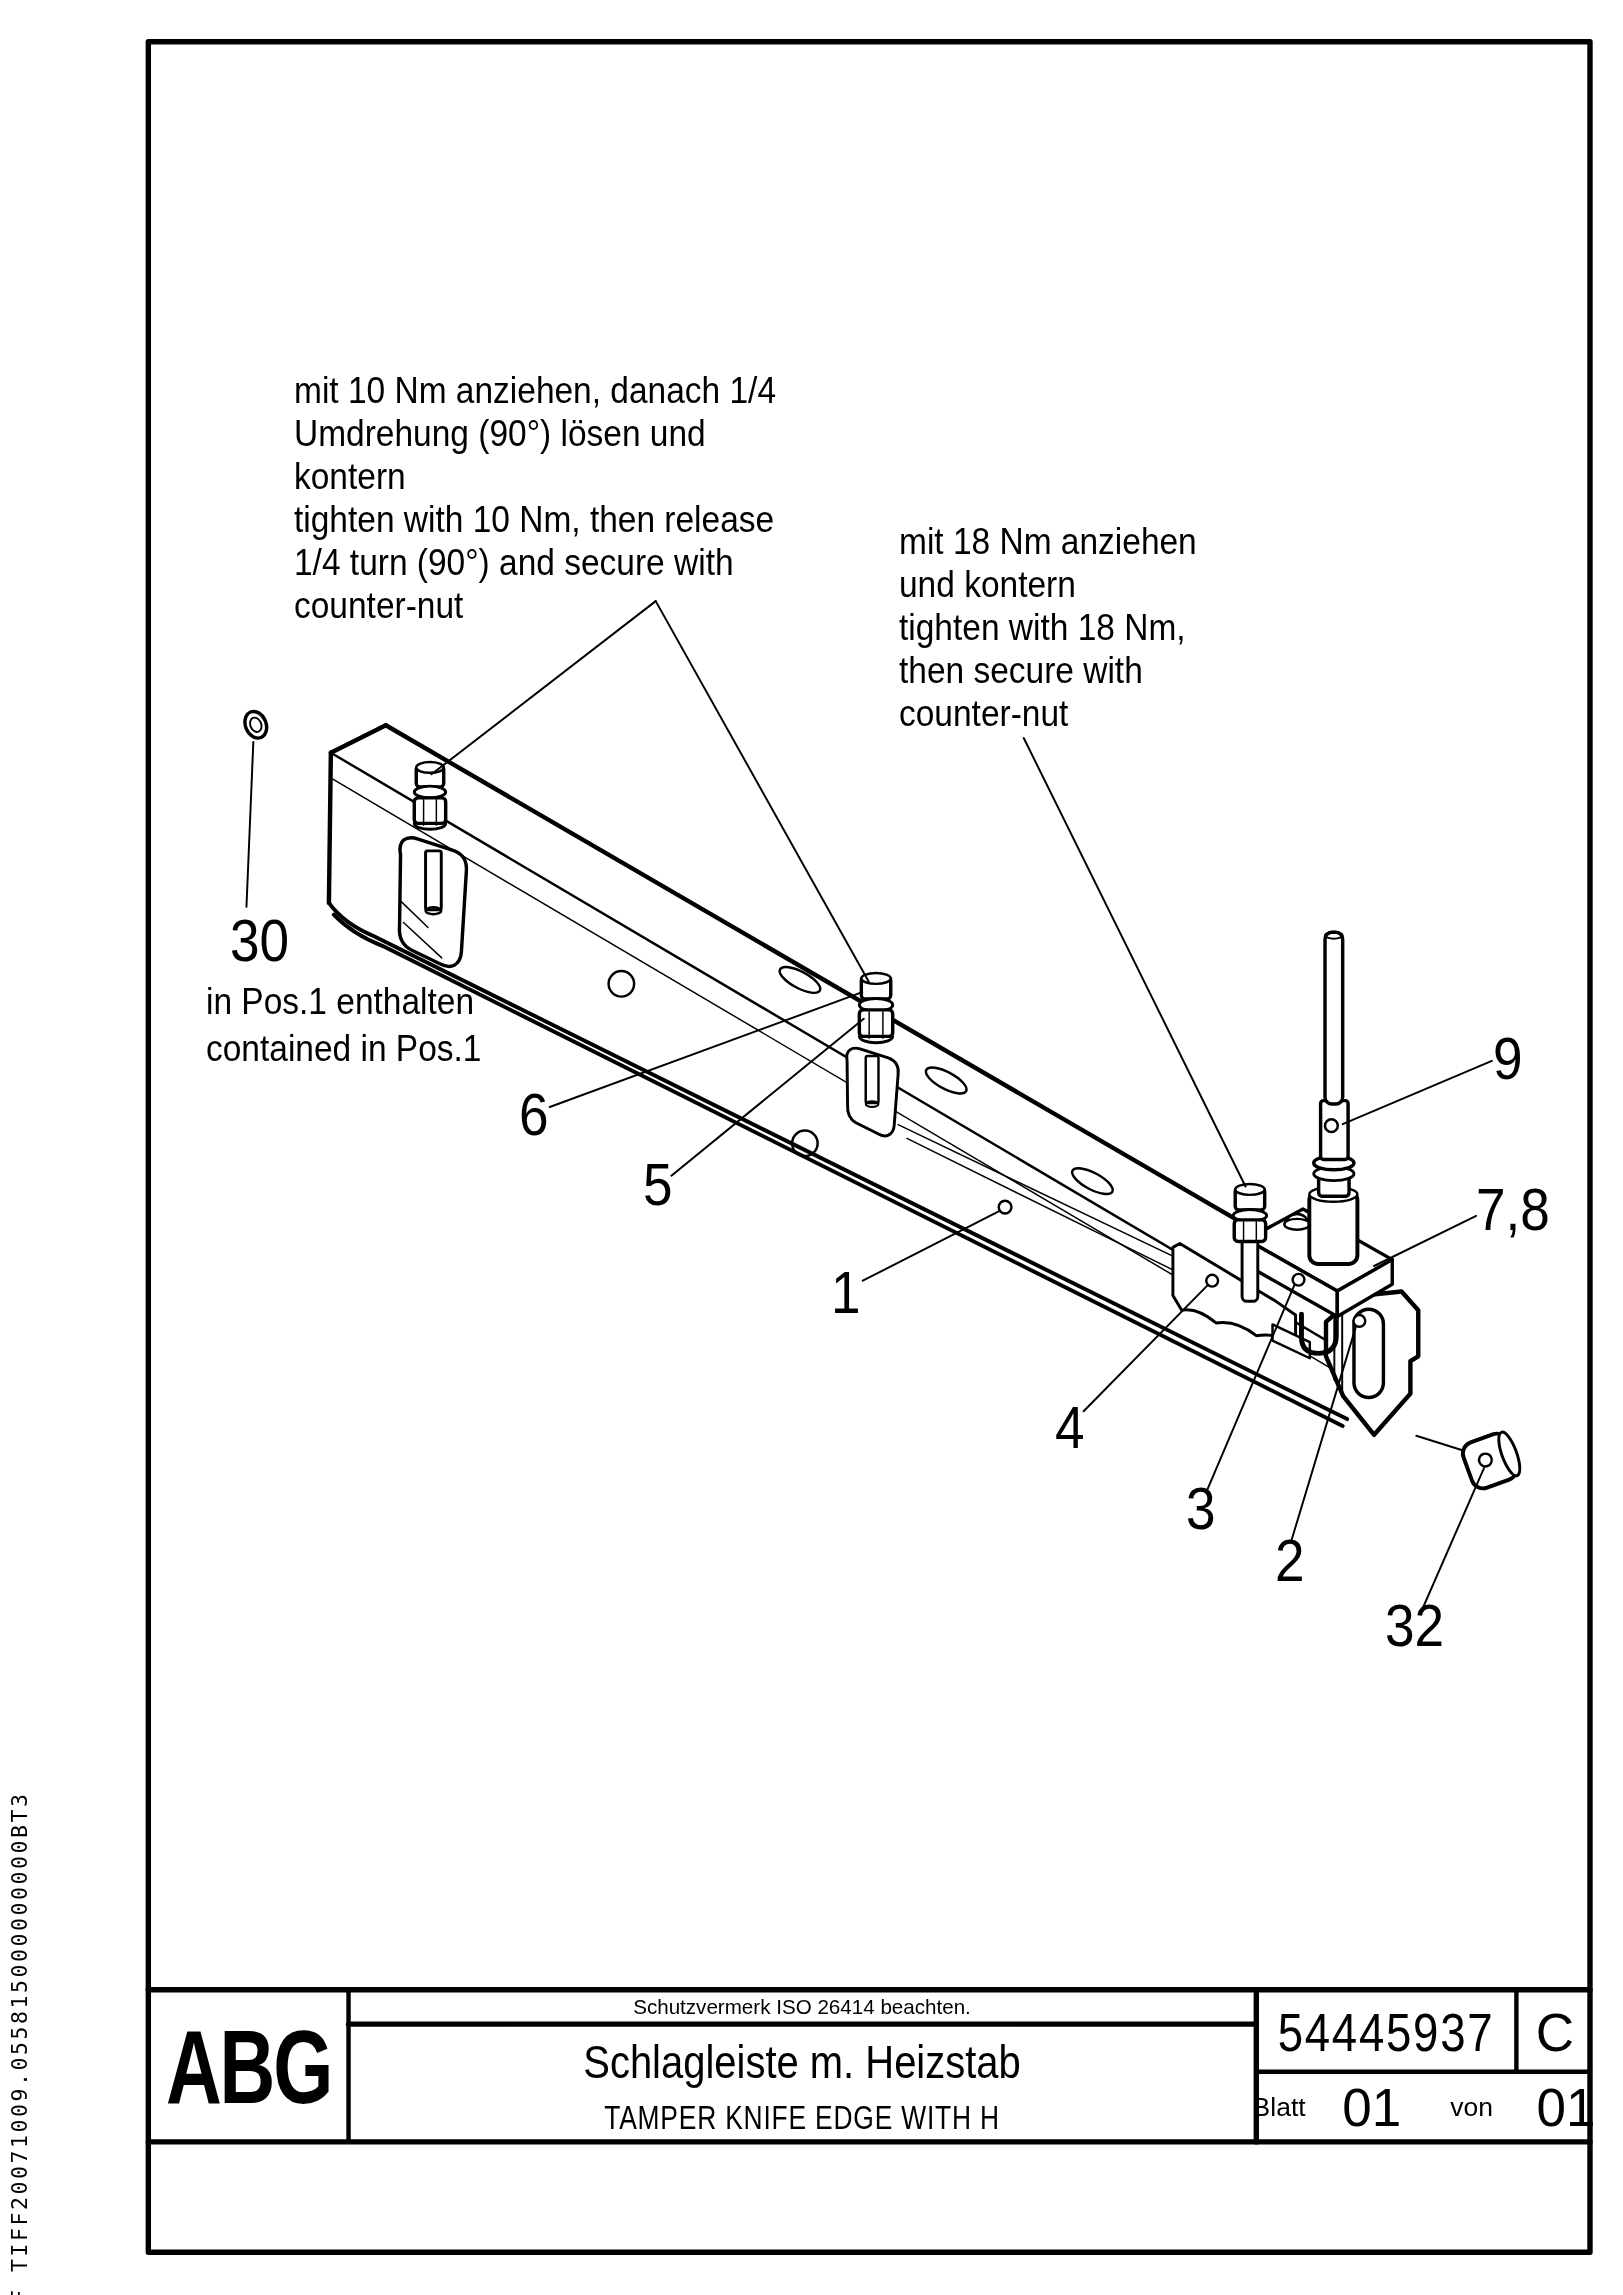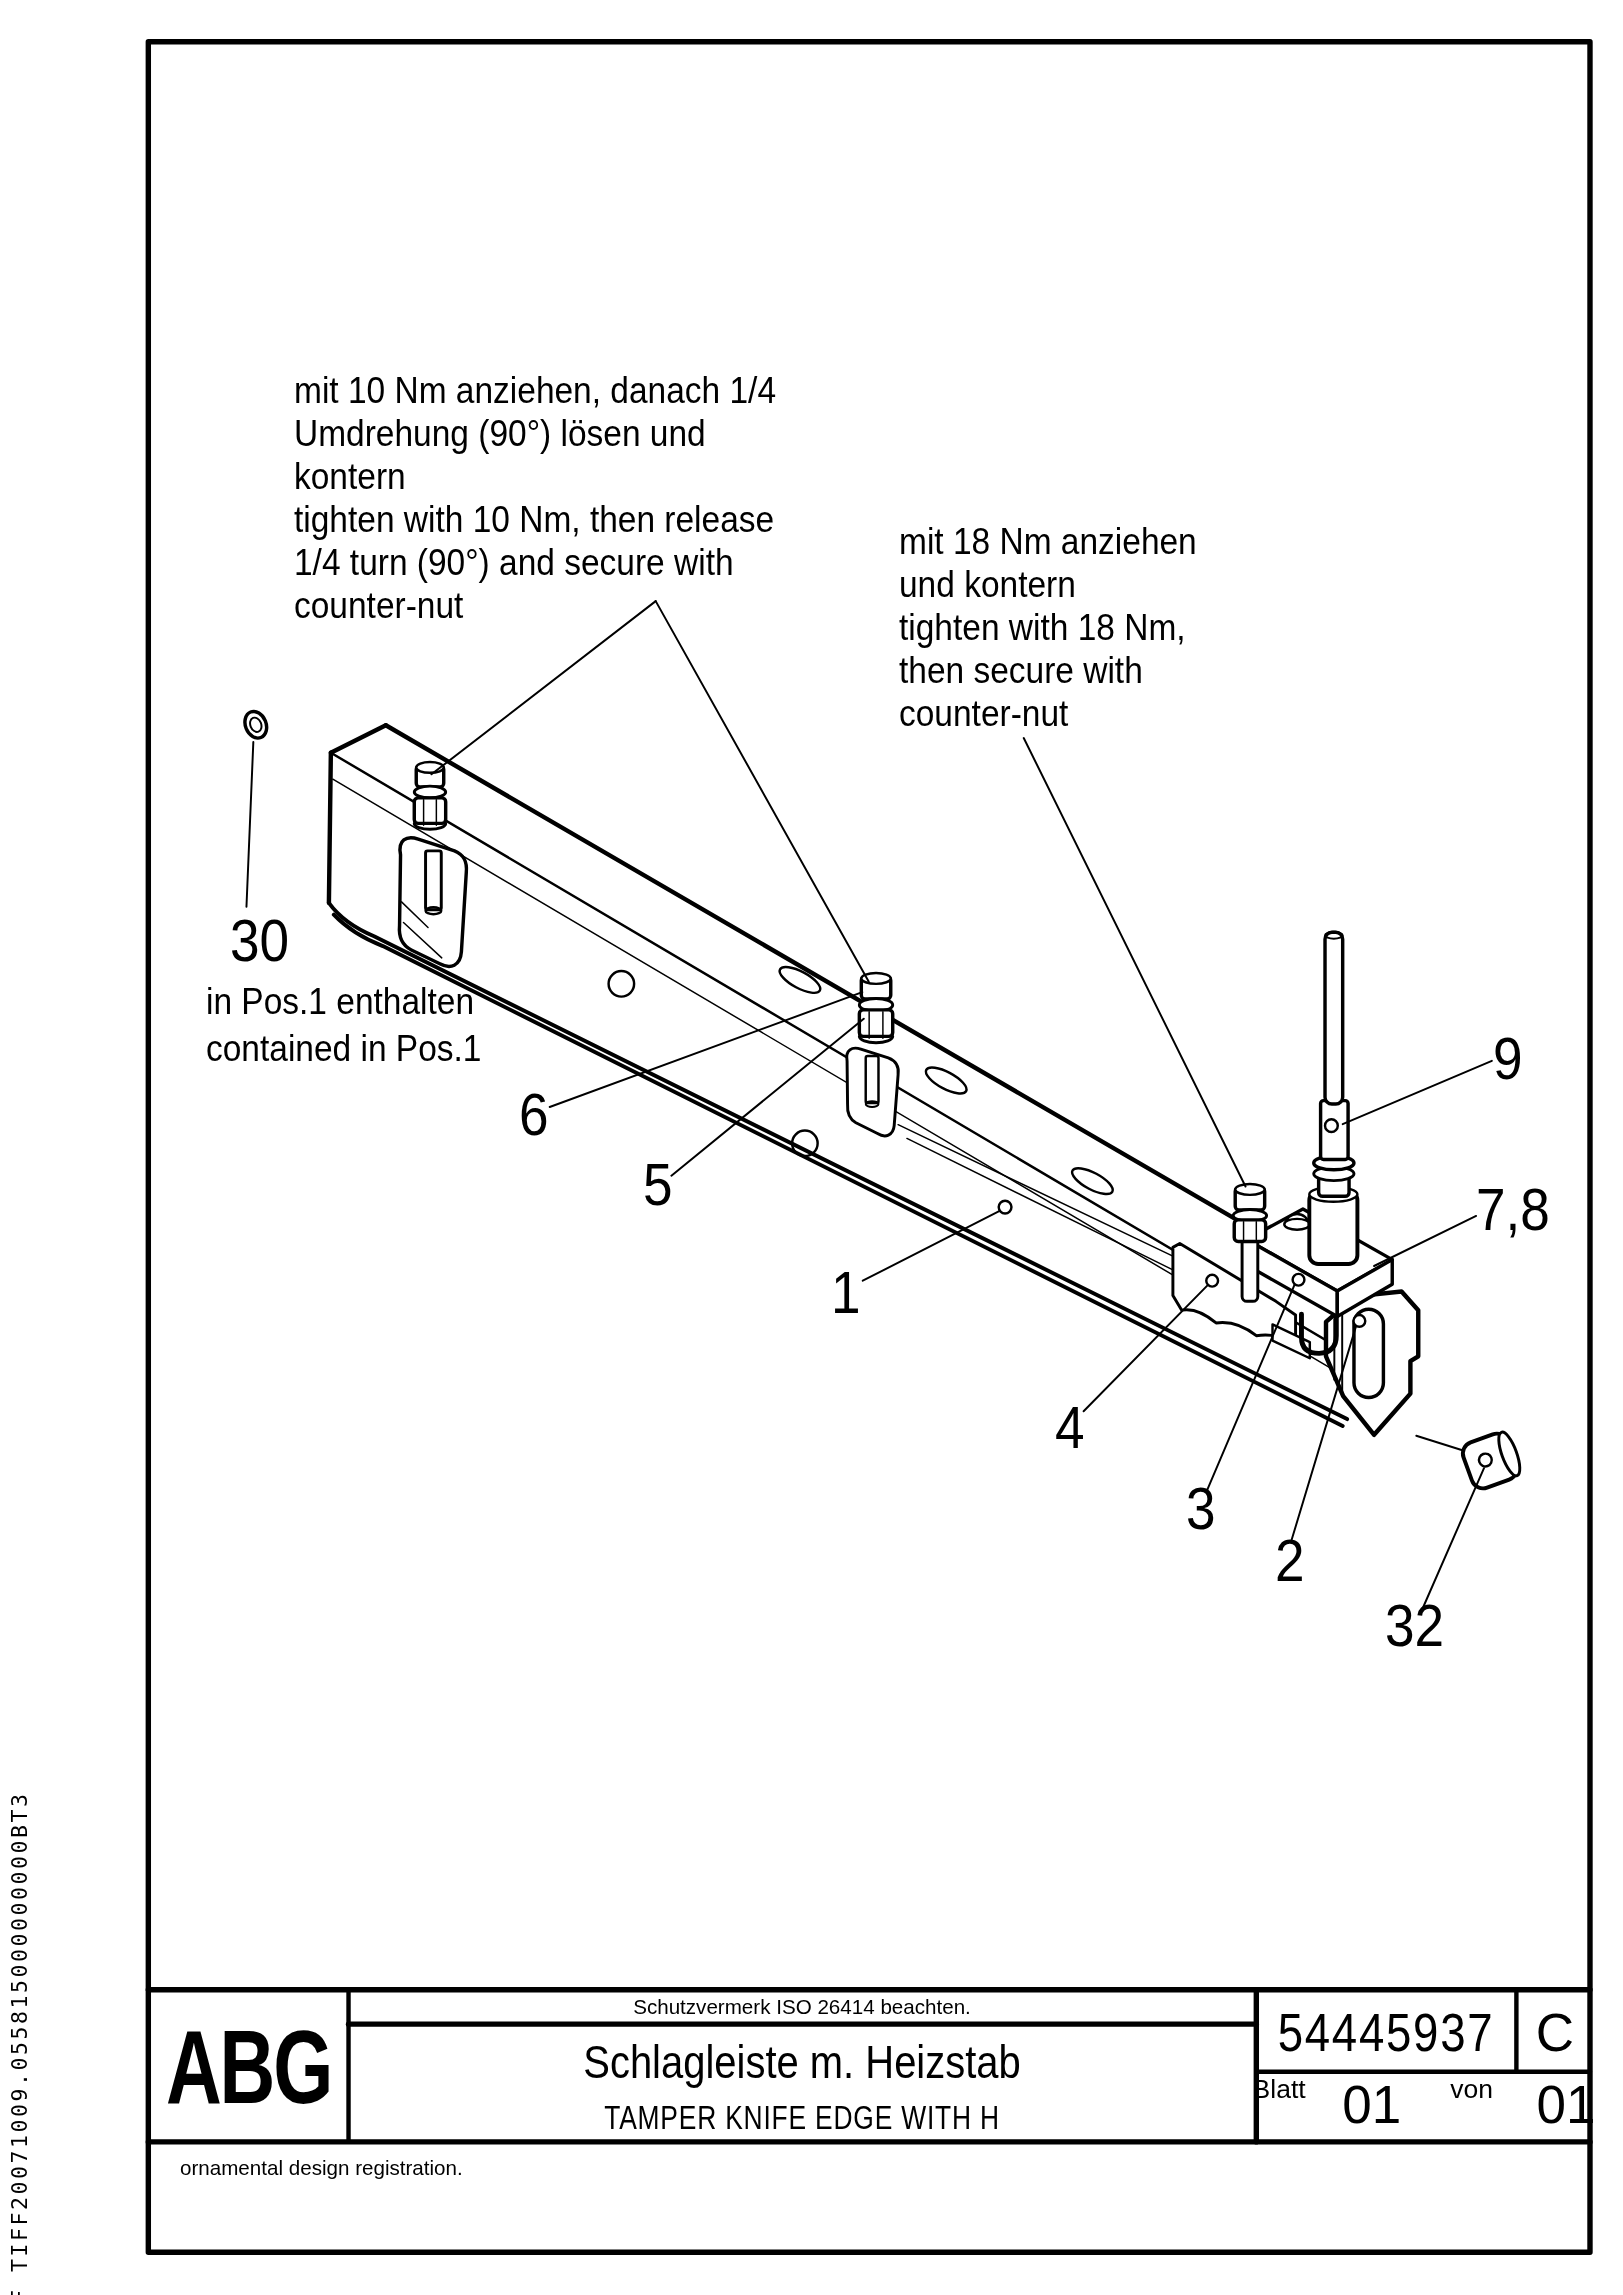--- a/index.html
+++ b/index.html
@@ -48,21 +48,21 @@
                  font-size:33px; letter-spacing:1px; transform:scaleX(0.80);
                  transform-origin:50% 50%; }
   .tb-num { left:1259px; top:1993px; width:254px; height:78px;
             display:flex; align-items:center; justify-content:center;
             font-size:53px; letter-spacing:2px; transform:scaleX(0.86);
             transform-origin:50% 50%; }
   .tb-rev { left:1520px; top:1993px; width:70px; height:78px;
             display:flex; align-items:center; justify-content:center;
             font-size:53px; }
   .tb-blatt { left:1259px; top:2074px; width:330px; height:66px;
-              display:flex; justify-content:center;gap:18px; }
+              display:flex; align-items:center; justify-content:center;gap:18px; }
   .tb-blatt .sm { font-size:26.5px; }
   .tb-blatt .bg { font-size:53px; }
   .tb-blatt .g1 { margin-left:18.7px; }
   .tb-blatt .g2 { margin-left:31px; }
   .tb-blatt .g3 { margin-left:25.5px; }
 
   .copyright { left:180px; top:2155px; width:1384px; font-size:20.6px;
                line-height:26px; }
   .copyright div { white-space:nowrap; }
 </style>
@@ -256,15 +256,14 @@
 <div class="abs tb-num">54445937</div>
 <div class="abs tb-rev">C</div>
 <div class="abs tb-blatt">
   <span class="sm">Blatt</span>
   <span class="bg g1">01</span>
   <span class="sm g2">von</span>
   <span class="bg g3">01</span>
 </div>
 
 <div class="abs copyright">
-  <div>ornamental design registration.</div>
 </div>
 
 
 </body></html>

